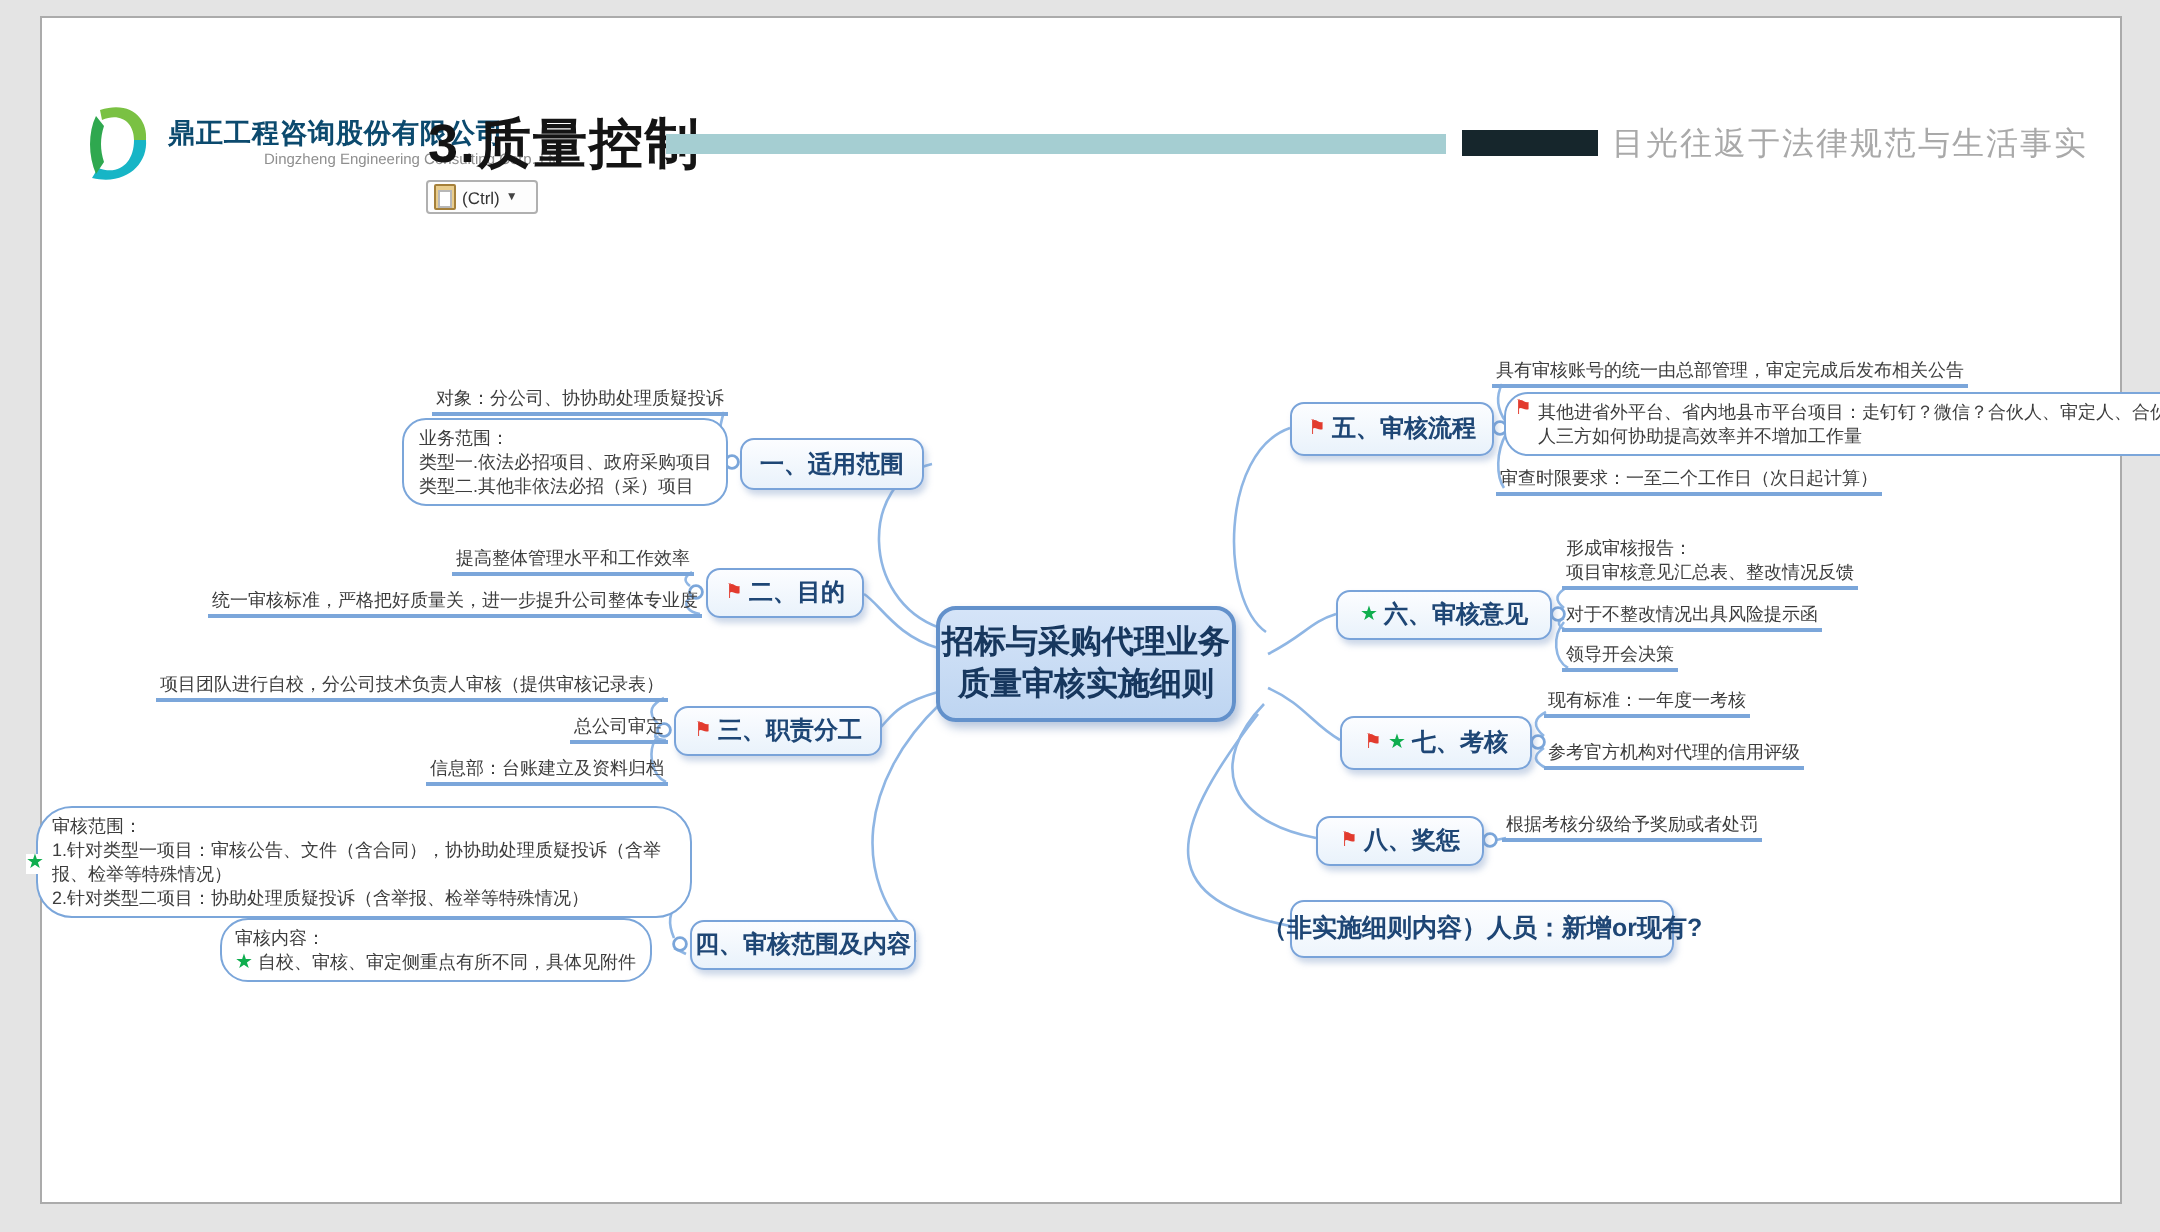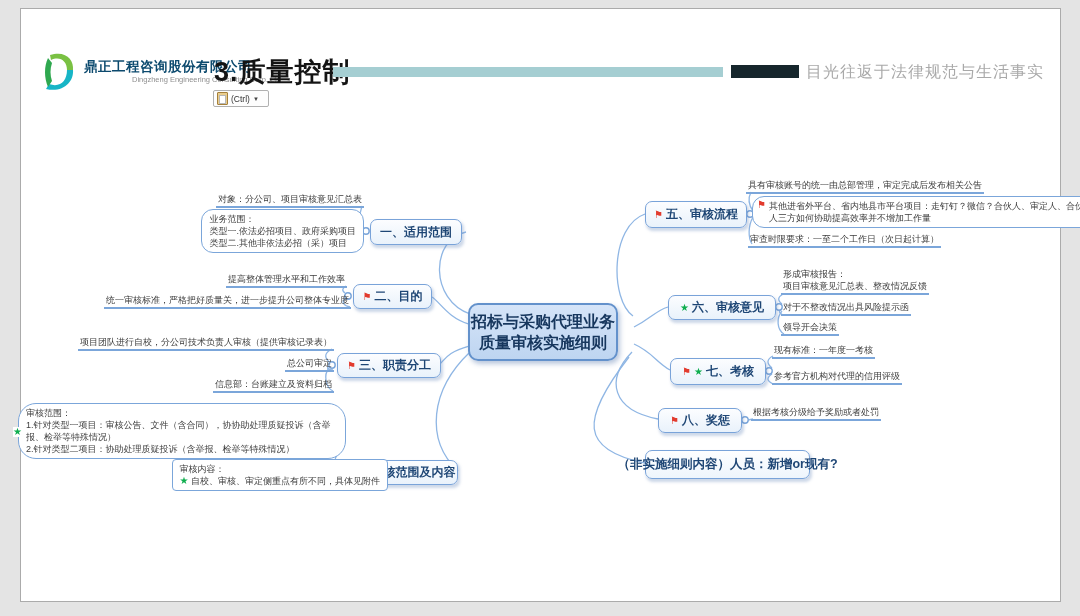--- a/index.html
+++ b/index.html
@@ -133,45 +133,45 @@
   </div>
   <div class="topic" style="left:670px;top:358px;width:96px;height:27px;">
     <span class="mk red">⚑</span>
     <span class="mk grn">★</span>
     <span>七、考核</span>
   </div>
   <div class="topic" style="left:658px;top:408px;width:84px;height:25px;">
     <span class="mk red">⚑</span>
     <span>八、奖惩</span>
   </div>
-  <div class="topic floating" style="left:645px;top:450px;width:165px;height:29px;">
+  <div class="topic floating" style="left:645px;top:450px;width:192px;height:29px;">
     <span>（非实施细则内容）人员：新增or现有?</span>
   </div>
 
-  <div class="note ul lt" style="right:716px;top:193px;">对象：分公司、项目审核意见汇总表</div>
+  <div class="note ul lt" style="right:716px;top:193px;">对象：分公司、协协助处理质疑投诉</div>
   <div class="note bubble lt" style="right:716px;top:209px;text-align:left;">
     <span class="blk">业务范围：</span>
     <span class="blk">类型一.依法必招项目、政府采购项目</span>
     <span class="blk">类型二.其他非依法必招（采）项目</span>
   </div>
 
   <div class="note ul lt" style="right:733px;top:273px;">提高整体管理水平和工作效率</div>
   <div class="note ul lt" style="right:729px;top:294px;">统一审核标准，严格把好质量关，进一步提升公司整体专业度</div>
 
   <div class="note ul lt" style="right:746px;top:336px;font-family:Liberation Serif, serif;">项目团队进行自校，分公司技术负责人审核（提供审核记录表）</div>
   <div class="note ul lt" style="right:746px;top:357px;">总公司审定</div>
   <div class="note ul lt" style="right:746px;top:378px;">信息部：台账建立及资料归档</div>
 
   <div class="note bubble wrap" style="right:734px;top:403px;width:312px;border-radius:18px;">
     <span class="mk grn star-edge">★</span>
     <span class="blk">审核范围：</span>
     <span class="blk">1.针对类型一项目：审核公告、文件（含合同），协协助处理质疑投诉（含举报、检举等特殊情况）</span>
     <span class="blk">2.针对类型二项目：协助处理质疑投诉（含举报、检举等特殊情况）</span>
   </div>
-  <div class="note bubble" style="right:692px;top:459px;border-radius:4px;margin-left:48px;">
+  <div class="note bubble" style="right:754px;top:459px;border-radius:14px;margin-left:48px;">
     <span class="blk">审核内容：</span>
     <span class="blk"><span class="mk grn">★</span> <span>自校、审核、审定侧重点有所不同，具体见附件</span></span>
   </div>
 
   <div class="note ul" style="left:746px;top:179px;">具有审核账号的统一由总部管理，审定完成后发布相关公告</div>
   <div class="note bubble wrap" style="left:752px;top:196px;width:316px;padding-left:16px;">
     <span class="mk red flag-edge">⚑</span>
     <span>其他进省外平台、省内地县市平台项目：走钉钉？微信？合伙人、审定人、合伙人三方如何协助提高效率并不增加工作量</span>
   </div>
   <div class="note ul" style="left:781px;top:268px;">

